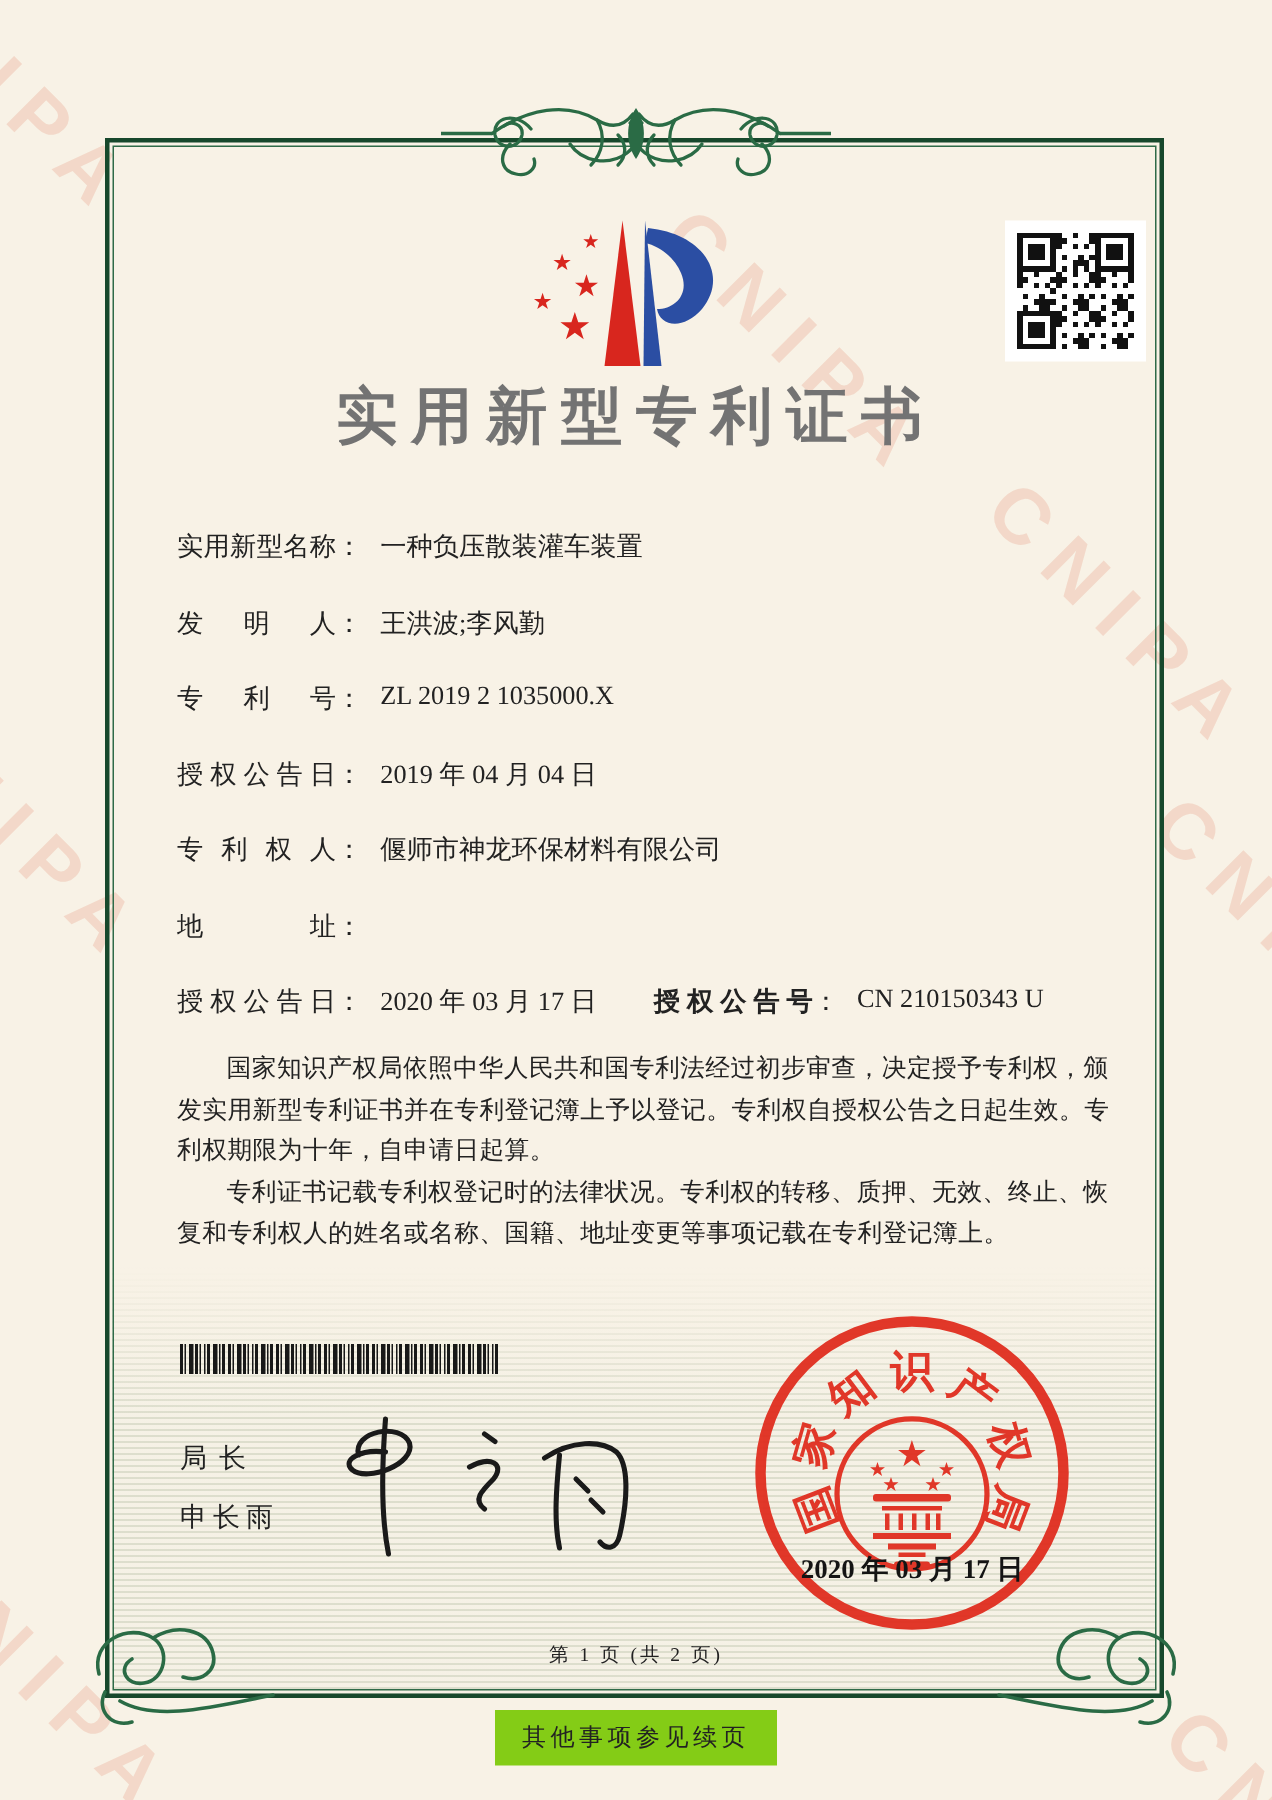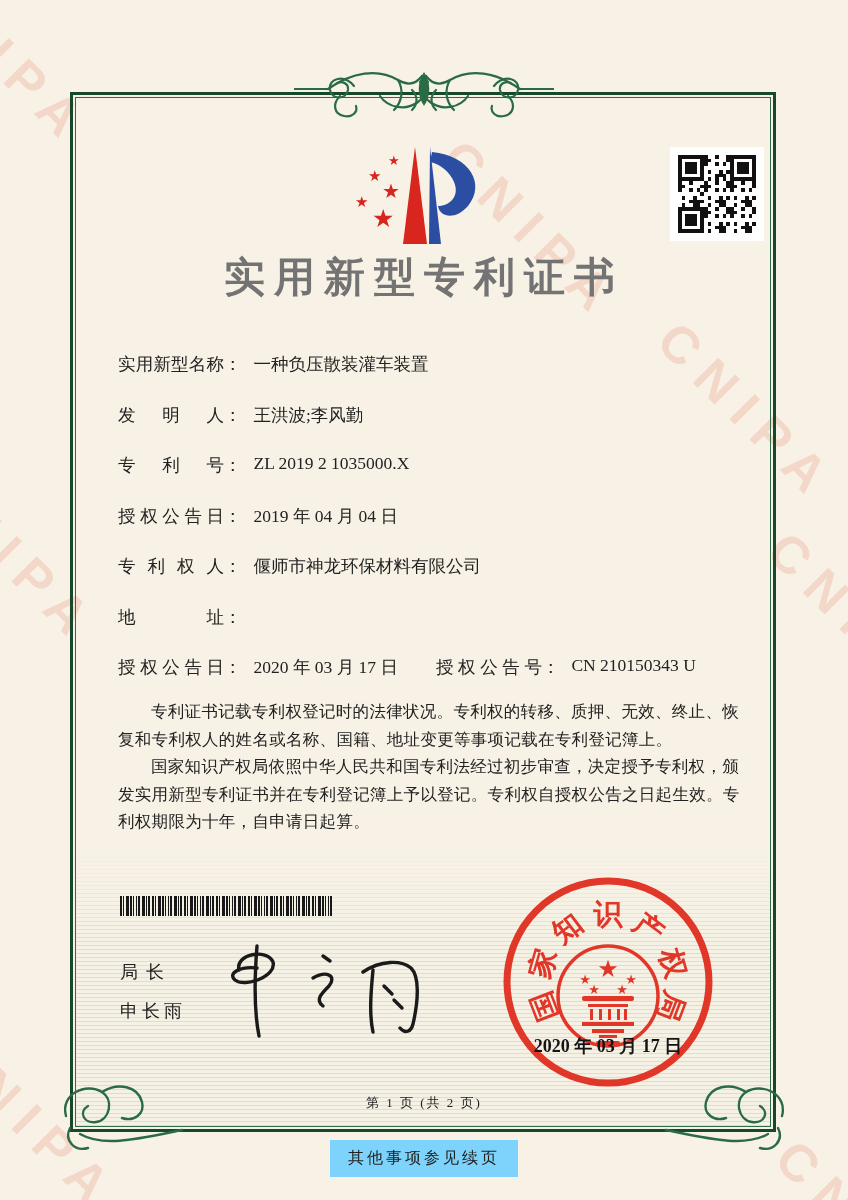--- a/index.html
+++ b/index.html
@@ -30,33 +30,33 @@
   .s4{left:3px;top:51px;font-size:15px;}
   .s5{left:20px;top:62px;font-size:25px;}
   .qr-box{left:670px;top:147px;width:94px;height:94px;background:#fff;padding:8px;box-sizing:border-box;}
   .title{left:0;top:250px;width:848px;text-align:center;font-size:41px;font-weight:bold;
       letter-spacing:9px;color:#737373;}
   .fields{left:118px;top:352px;width:650px;}
   .field-row{height:50.5px;font-size:17.5px;display:flex;align-items:flex-start;}
   .flabel{display:inline-block;width:106px;text-align:justify;text-align-last:justify;}
   .fcolon{margin-right:12px;}
   .pair2{margin-left:38px;display:flex;}
-  .pair2 .flabel{width:106px;}
+  .pair2 .flabel{width:106px;font-weight:bold;}
   .body-text{left:118px;top:698px;width:628px;font-size:16.5px;line-height:27.5px;letter-spacing:0.3px;}
   .body-text p{margin:0;text-indent:2em;}
   .barcode-wrap{left:120px;top:896px;}
   .signer-title{left:120px;top:960px;font-size:18px;letter-spacing:8px;}
   .signer-name{left:120px;top:999px;font-size:18px;letter-spacing:4px;}
   .sig{left:205px;top:936px;}
   .seal-svg{left:500px;top:874px;}
   .seal-date{left:503px;top:1034px;width:210px;text-align:center;font-size:18px;font-weight:bold;
       color:#141414;z-index:4;}
   .page-no{left:0;top:1094px;width:848px;text-align:center;font-size:13px;letter-spacing:2px;}
   .cont-note{left:0;top:1140px;width:848px;text-align:center;font-size:16px;}
-  .cont-note span{background:#7dd3fc;padding:8px 18px;letter-spacing:3px;display:inline-block;}
+  .cont-note span{background:#84cc16;padding:8px 18px;letter-spacing:3px;display:inline-block;}
 </style>
 </head>
 <body>
 
 <div class="page">
 
   <div class="wm" style="left:-58px;top:-46px;">CNIPA</div>
   <div class="wm" style="left:472px;top:128px;">CNIPA</div>
   <div class="wm" style="left:688px;top:310px;">CNIPA</div>
   <div class="wm" style="left:-50px;top:452px;">CNIPA</div>
@@ -280,22 +280,22 @@
         <span>2020 年 03 月 17 日</span>
         <span class="pair2">
           <span class="flabel">授权公告号</span>
             <span class="fcolon">：</span>
           <span>CN 210150343 U</span>
         </span>
       </div>
     </div>
 
     <div class="abs body-text">
+      <p>国家知识产权局依照中华人民共和国专利法经过初步审查，决定授予专利权，颁发实用新型专利证书并在专利登记簿上予以登记。专利权自授权公告之日起生效。专利权期限为十年，自申请日起算。</p>
       <p>专利证书记载专利权登记时的法律状况。专利权的转移、质押、无效、终止、恢复和专利权人的姓名或名称、国籍、地址变更等事项记载在专利登记簿上。</p>
-      <p>国家知识产权局依照中华人民共和国专利法经过初步审查，决定授予专利权，颁发实用新型专利证书并在专利登记簿上予以登记。专利权自授权公告之日起生效。专利权期限为十年，自申请日起算。</p>
     </div>
 
     <div class="abs barcode-wrap">
       <svg id="barcode" width="216" height="20">
           <rect x="0" y="0" width="2" height="20" fill="#181818"></rect>
           <rect x="3" y="0" width="1" height="20" fill="#181818"></rect>
           <rect x="6" y="0" width="3" height="20" fill="#181818"></rect>
           <rect x="10" y="0" width="2" height="20" fill="#181818"></rect>
           <rect x="13" y="0" width="1" height="20" fill="#181818"></rect>
           <rect x="16" y="0" width="1" height="20" fill="#181818"></rect>

